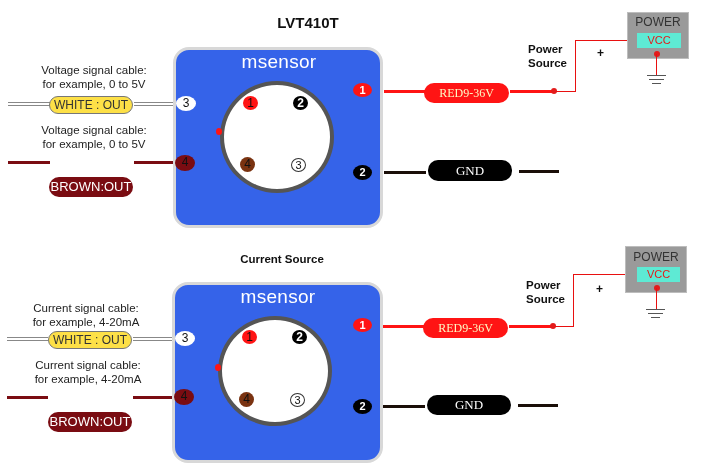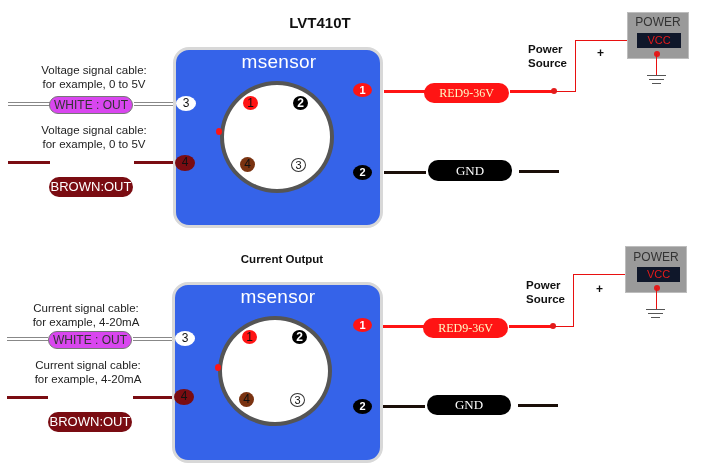--- a/index.html
+++ b/index.html
@@ -5,43 +5,43 @@
   html, body { margin:0; padding:0; background:#ffffff; }
   body { width:709px; height:471px; position:relative; overflow:hidden; font-family:"Liberation Sans", sans-serif; }
   .abs { position:absolute; }
   .title { font-weight:bold; color:#111; white-space:nowrap; transform:translateX(-50%); }
   .caption { font-size:11.5px; color:#222; text-align:center; line-height:14px; white-space:nowrap; transform:translateX(-50%); }
   .box { background:#3563e9; border:3px solid #d8d8d8; border-radius:16px; box-sizing:border-box; }
   .brand { color:#fff; font-weight:normal; font-size:19px; white-space:nowrap; transform:translateX(-50%); letter-spacing:0.3px; }
   .circle { background:#fff; border:4px solid #555; border-radius:50%; box-sizing:border-box; }
   .pin { border-radius:50%; text-align:center; font-size:12px; line-height:15px; box-sizing:border-box; }
   .pill { border-radius:10px; text-align:center; box-sizing:border-box; white-space:nowrap; }
-  .pill-white { background:#d946ef; border:1px solid #777; color:#333; font-size:12px; }
+  .pill-white { background:#fde047; border:1px solid #777; color:#333; font-size:12px; }
   .pill-brown { background:#7a0c12; color:#fff; font-size:13px;margin-top:24px; }
   .pill-red { background:#ff1414; color:#fef9c3; font-family:"Liberation Serif", serif; font-size:12px; }
   .pill-black { background:#000; color:#fff; font-family:"Liberation Serif", serif; font-size:13px; }
   .wire { position:absolute; }
   .wire-white { border-top:1px solid #888; border-bottom:1px solid #888; height:2px; background:#fff; }
   .wire-brown { background:#7a0c12; height:3px; }
   .wire-red { background:#ff1414; height:3px; }
   .wire-black { background:#1a0e08; height:3px; }
   .thin-red { background:#e81010; }
   .power-box { background:#9a9a9a; border:1px solid #bdbdbd; box-sizing:border-box; }
   .power-label { color:#333; font-size:12px; text-align:center; }
-  .vcc { background:#0f172a; color:#e31b1b; font-size:11px; text-align:center; }
+  .vcc { background:#5eead4; color:#e31b1b; font-size:11px; text-align:center; }
   .dot { border-radius:50%; background:#e31b1b; }
   .gnd-line { background:#555; height:1px; }
   .src { font-weight:bold; font-size:11.5px; color:#111; line-height:14px; }
   .plus { font-weight:bold; font-size:12px; color:#111; }
 </style>
 </head>
 <body>
 
 <div>
-  <div class="abs title" style="left:320px; top:14px; font-size:15px;">LVT410T</div>
+  <div class="abs title" style="left:308px; top:14px; font-size:15px;">LVT410T</div>
 
   <div class="abs caption" style="left:94px; top:63px;">
     <div>Voltage signal cable:</div>
     <div>for example, 0 to 5V</div>
   </div>
   <div class="abs caption" style="left:94px; top:123px;">
     <div>Voltage signal cable:</div>
     <div>for example, 0 to 5V</div>
   </div>
 
@@ -92,21 +92,21 @@
   <div class="abs dot" style="left:654px; top:51px; width:6px; height:6px;"></div>
   <div class="abs thin-red" style="left:656px; top:54px; width:1px; height:21px;"></div>
   <div class="abs" style="left:647px; top:75px; width:20px; height:12px;">
     <div class="gnd-line" style="position:absolute; left:0; top:0; width:19px;"></div>
     <div class="gnd-line" style="position:absolute; left:2px; top:4px; width:15px;"></div>
     <div class="gnd-line" style="position:absolute; left:5px; top:8px; width:9px;"></div>
   </div>
 </div>
 
 <div>
-  <div class="abs title" style="left:282px; top:253px; font-size:11.5px;">Current Output</div>
+  <div class="abs title" style="left:282px; top:253px; font-size:11.5px;">Current Source</div>
 
   <div class="abs caption" style="left:86px; top:301px;">
     <div>Current signal cable:</div>
     <div>for example, 4-20mA</div>
   </div>
   <div class="abs caption" style="left:88px; top:358px;">
     <div>Current signal cable:</div>
     <div>for example, 4-20mA</div>
   </div>
 

